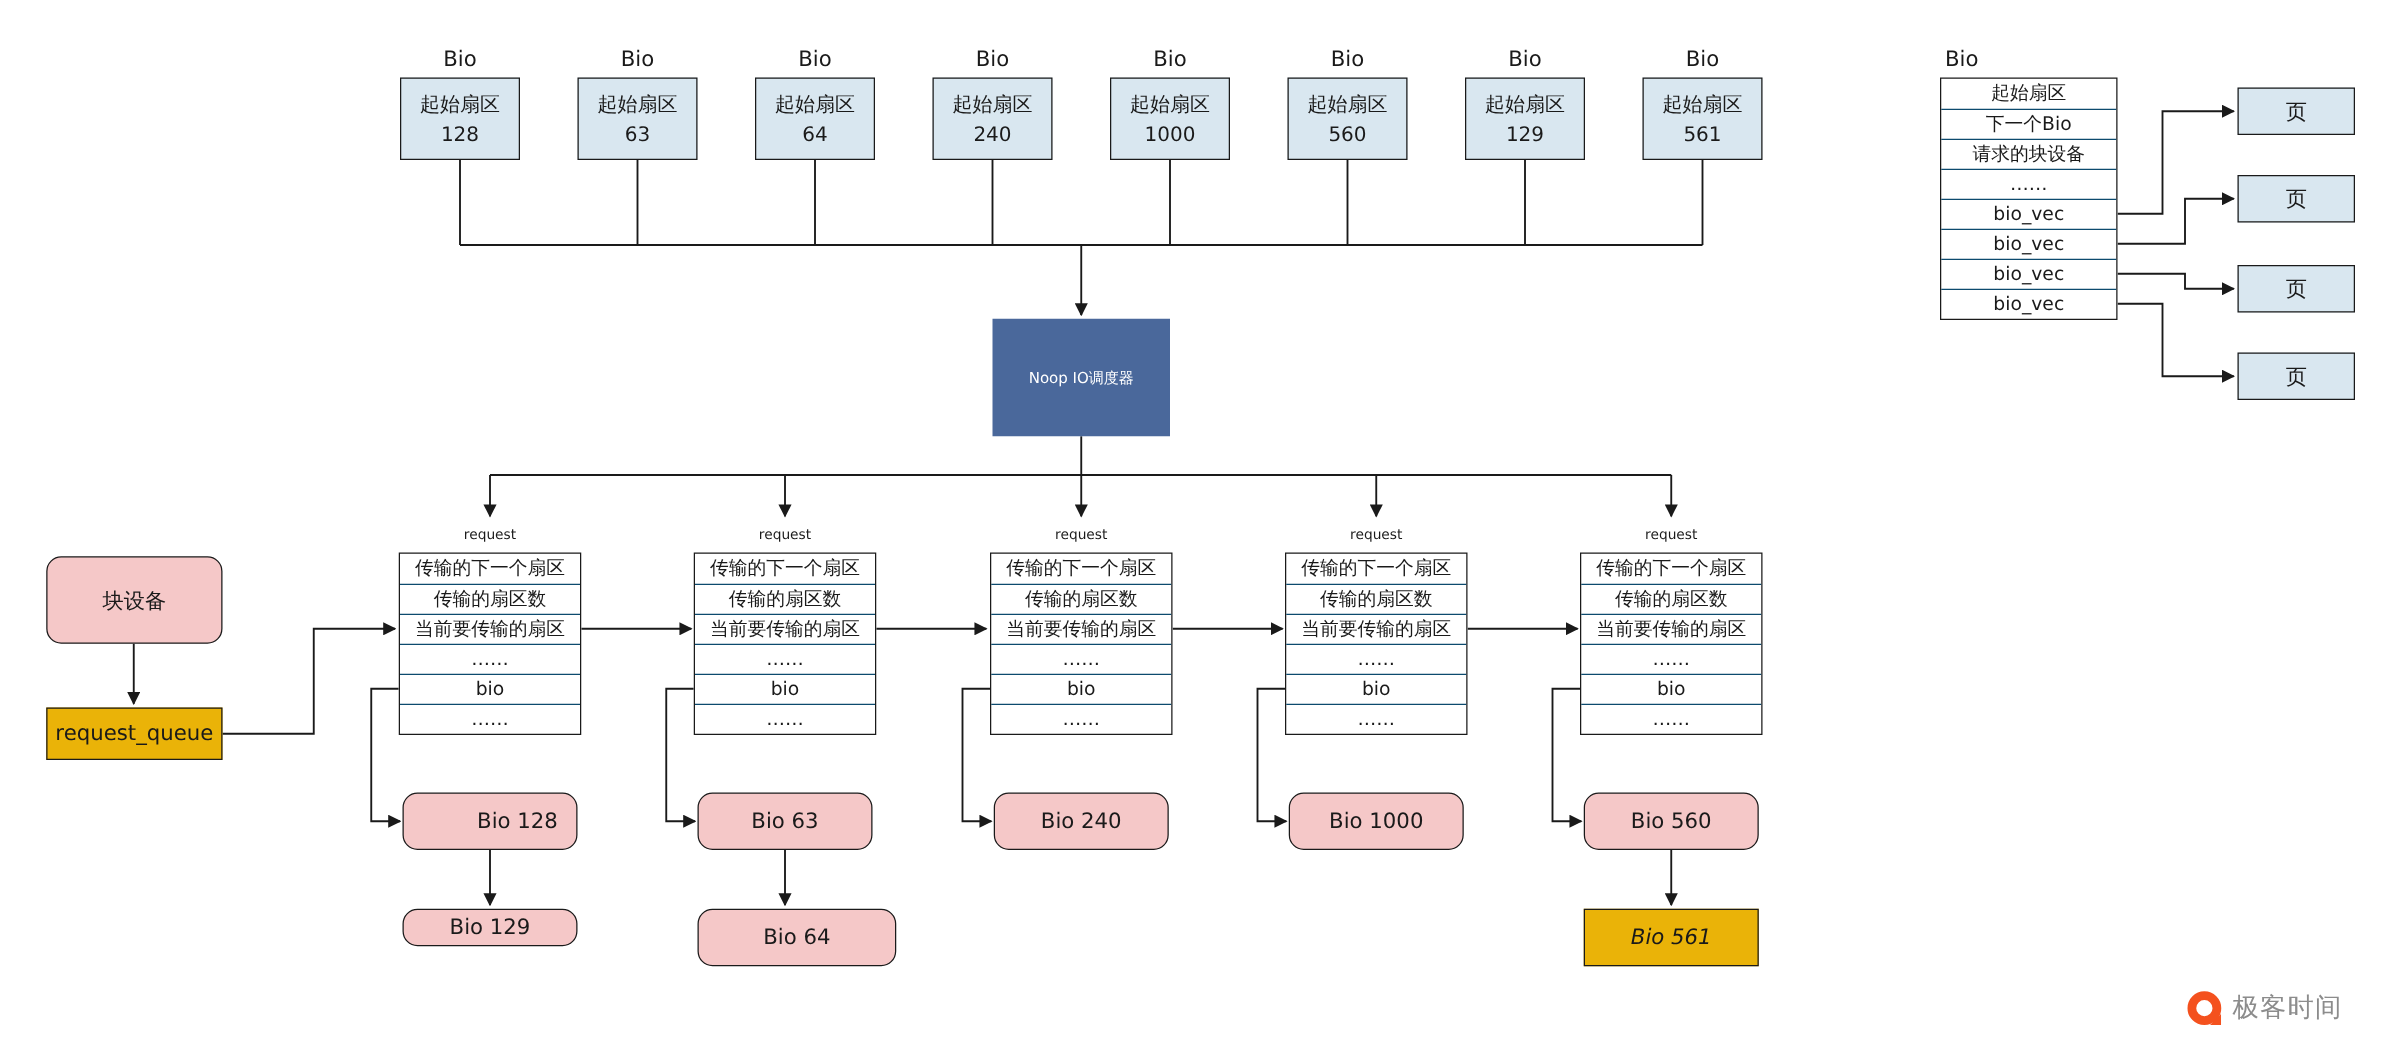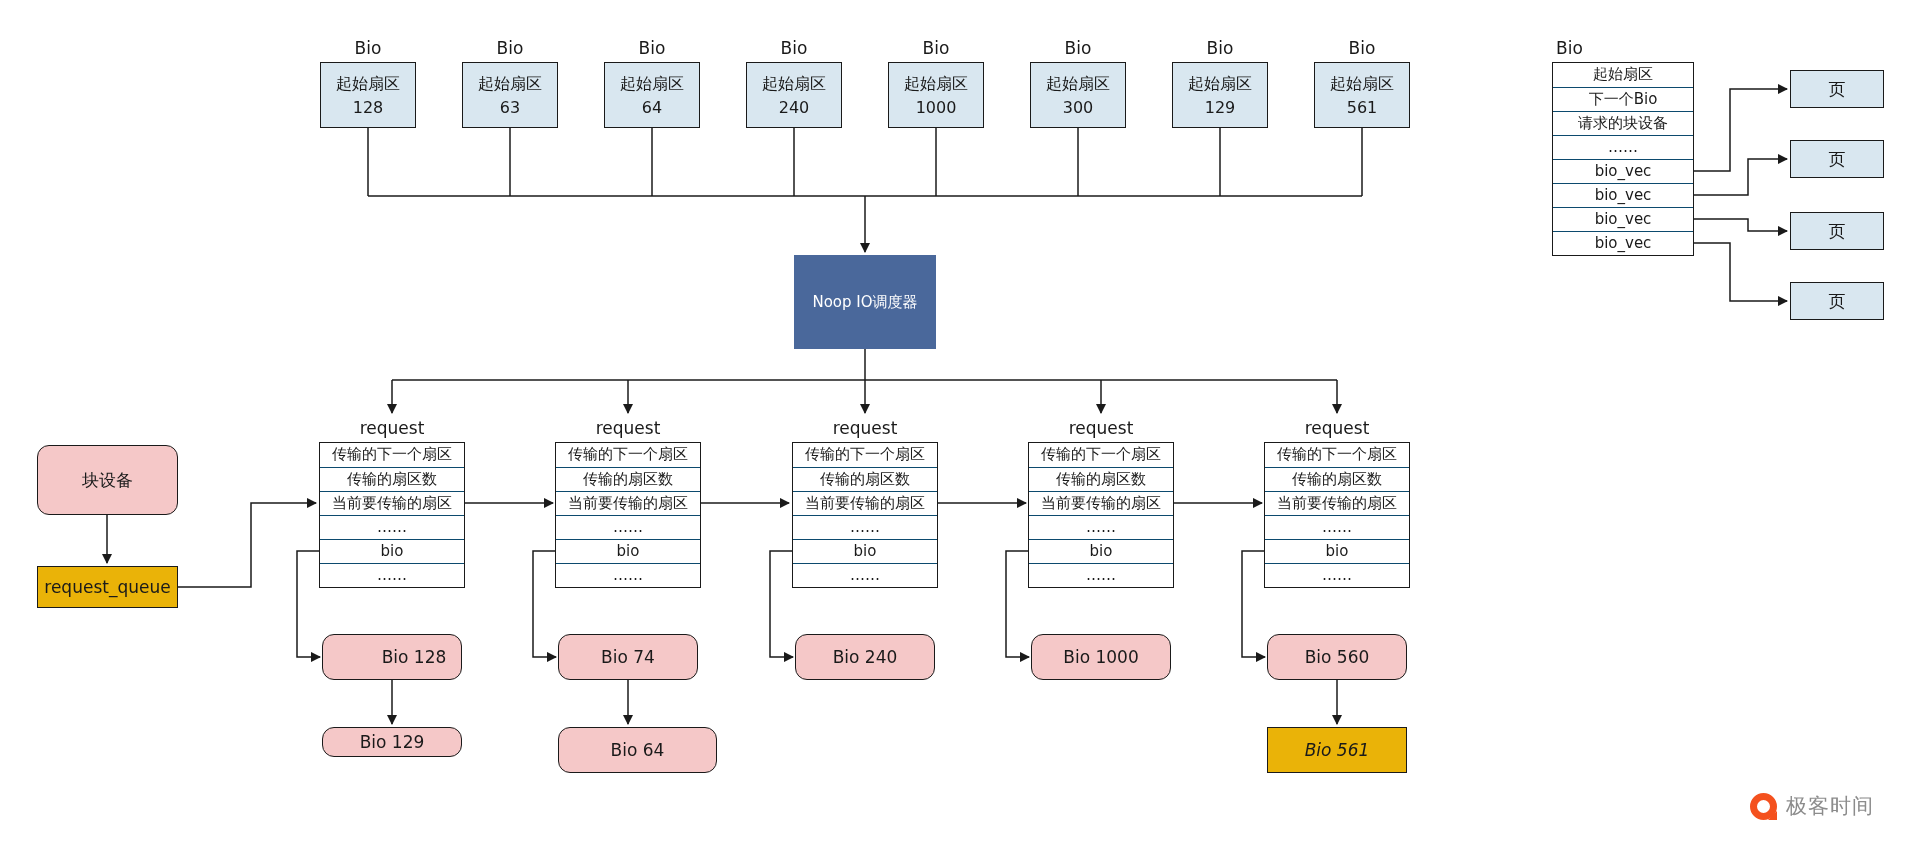--- a/index.html
+++ b/index.html
@@ -15,27 +15,27 @@
   .bio-top { position:absolute; top:36px; width:96px; text-align:center; }
   .bio-top-label { height:26px; line-height:24px; font-size:17px; }
   .bio-top-box {
     height:66px; border:1px solid #1a1a1a; background:#d9e7f0;
     display:flex; flex-direction:column; justify-content:center; gap:3px; font-size:16px;
   }
 
   
   .noop-box {
     position:absolute; left:794px; top:255px; width:142px; height:94px;
-    background:#4a689b; color:#ffffff; font-size:15px;
+    background:#4a689b; color:#ffffff; font-size:12px;
     display:flex; align-items:center; justify-content:center;
   }
 
   
   .req { position:absolute; top:416px; width:146px; }
-  .req-label { height:26px; line-height:24px; text-align:center; font-size:17px; }
+  .req-label { height:26px; line-height:24px; text-align:center; font-size:11px; }
   .struct-table { border:1px solid #1a1a1a; background:#ffffff; }
   .cell {
     height:24px; line-height:22px; text-align:center; font-size:15px;
     border-top:1px solid #0c4a6e; white-space:nowrap; overflow:hidden;
   }
   .cell:first-child { border-top:none; }
 
   
   .node-box {
     position:absolute; border:1px solid #1a1a1a; background:#eab308;
@@ -155,21 +155,21 @@
   <div class="bio-top-label">Bio</div>
   <div class="bio-top-box">
     <div>起始扇区</div>
     <div>1000</div>
   </div>
 </div>
 <div class="bio-top" style="left:1030px">
   <div class="bio-top-label">Bio</div>
   <div class="bio-top-box">
     <div>起始扇区</div>
-    <div>300</div>
+    <div>560</div>
   </div>
 </div>
 <div class="bio-top" style="left:1172px">
   <div class="bio-top-label">Bio</div>
   <div class="bio-top-box">
     <div>起始扇区</div>
     <div>129</div>
   </div>
 </div>
 <div class="bio-top" style="left:1314px">
@@ -233,21 +233,21 @@
     <div class="cell">传输的扇区数</div>
     <div class="cell">当前要传输的扇区</div>
     <div class="cell">……</div>
     <div class="cell">bio</div>
     <div class="cell">……</div>
   </div>
 </div>
 
 <div class="node-box pink" style="left:322px; top:634px; width:140px; height:46px;padding-left:44px;">Bio 128</div>
 <div class="node-box pink" style="left:322px; top:727px; width:140px; height:30px;text-align:right;">Bio 129</div>
-<div class="node-box pink" style="left:558px; top:634px; width:140px; height:46px;">Bio 74</div>
+<div class="node-box pink" style="left:558px; top:634px; width:140px; height:46px;">Bio 63</div>
 <div class="node-box pink" style="left:558px; top:727px; width:159px; height:46px;">Bio 64</div>
 <div class="node-box pink" style="left:795px; top:634px; width:140px; height:46px;">Bio 240</div>
 <div class="node-box pink" style="left:1031px; top:634px; width:140px; height:46px;">Bio 1000</div>
 <div class="node-box pink" style="left:1267px; top:634px; width:140px; height:46px;">Bio 560</div>
 <div class="node-box" style="left:1267px; top:727px; width:140px; height:46px;font-style:italic;">Bio 561</div>
 
 <div class="node-box pink" style="left:37px; top:445px; width:141px; height:70px;">块设备</div>
 <div class="node-box" style="left:37px; top:566px; width:141px; height:42px;">request_queue</div>
 
 <div class="bio-struct">

